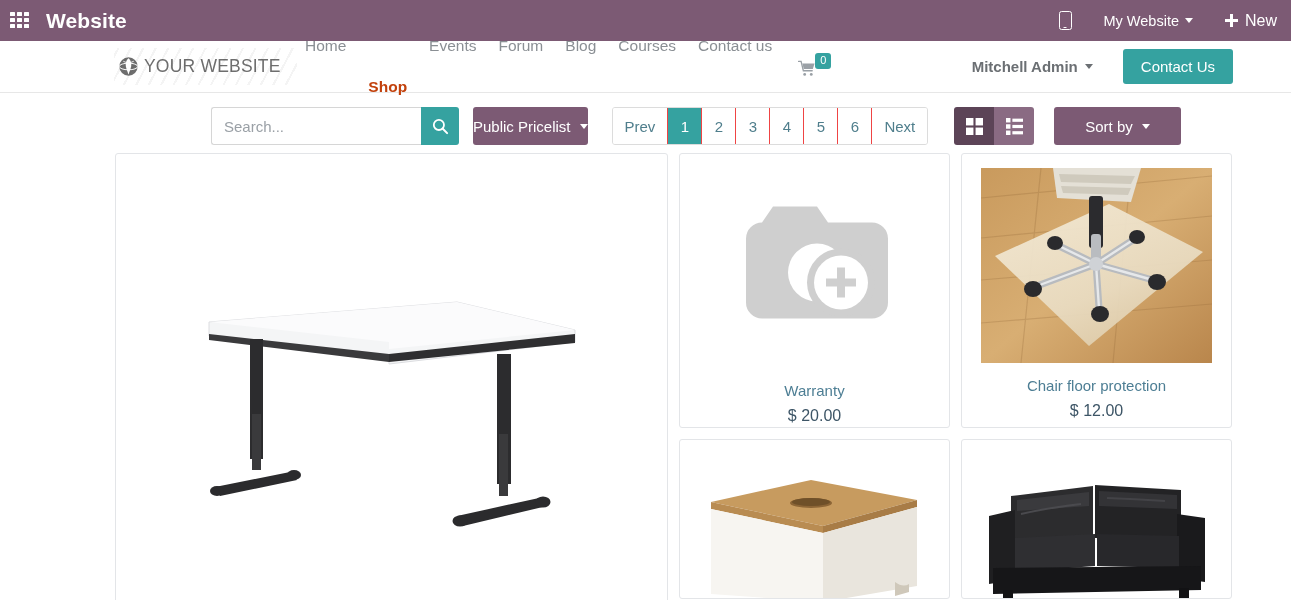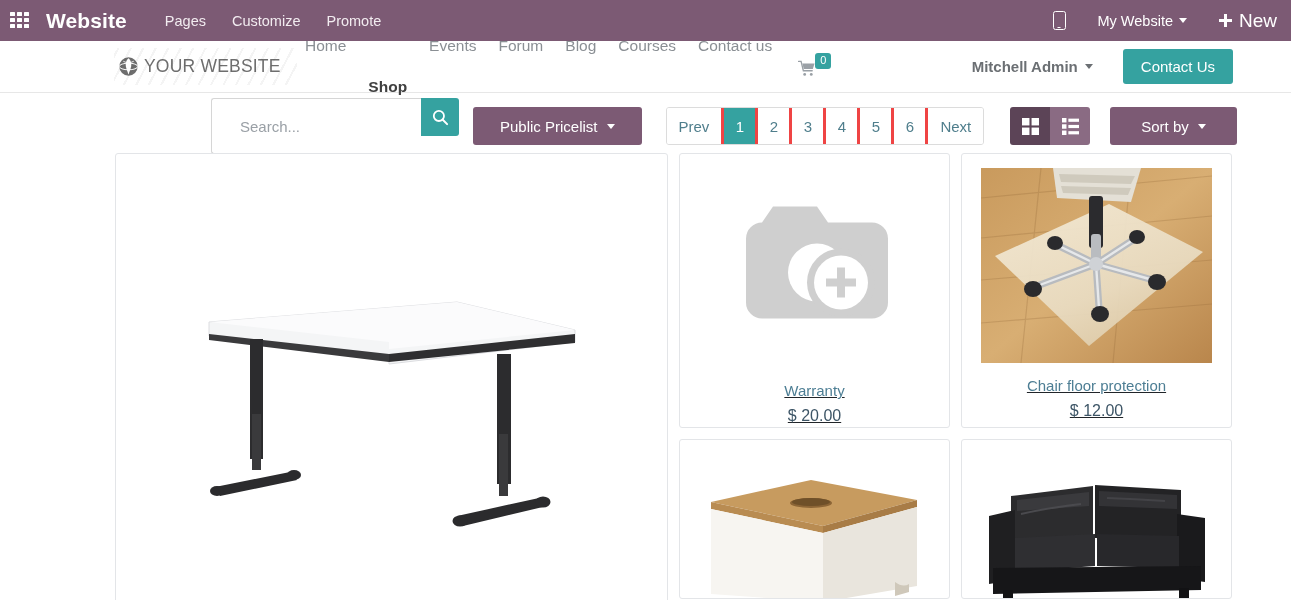--- a/index.html
+++ b/index.html
@@ -66,21 +66,21 @@
     cursor: pointer;
   }
   .caret-dn {
     width: 0; height: 0;
     border-left: 4.5px solid transparent;
     border-right: 4.5px solid transparent;
     border-top: 5px solid currentColor;
     display: inline-block;
   }
   .new-btn {
-    font-size: 19px;
+    font-size: 16px;
     display: flex; align-items: center; gap: 7px;
     cursor: pointer;
   }
   .plus-glyph {
     position: relative;
     width: 13px; height: 13px;
     display: inline-block;
   }
   .plus-glyph::before, .plus-glyph::after {
     content: ""; position: absolute; background: #fff;
@@ -123,21 +123,21 @@
     display: flex; 
     gap: 22px;
     margin-left: 12px;
   }
   .site-nav a {
     font-size: 15.5px;
     color: #8a8f94;
     text-decoration: none;
     cursor: pointer;
   }
-  .site-nav a.active { color: #404040; font-weight: bold; margin-top: 41px; }
+  .site-nav a.active { color: #c2410c; font-weight: bold; margin-top: 41px; }
   .cart-wrap {
     margin-left: 26px;
     display: flex; align-items: flex-start;
     cursor: pointer;
   }
   .cart-icon { width: 19px; height: 17px; display: block; margin-top: 3px; }
   .cart-badge {
     background: #35A2A0;
     color: #fff;
     font-size: 11px;
@@ -170,67 +170,67 @@
   
   .shop-toolbar {
     display: flex;
     align-items: center;
     gap: 10px;
     padding: 12px 0 0 211px;
     height: 54px;
   }
   .search-group { display: flex; }
   .search-input {
-    width: 210px; height: 56px;
+    width: 210px; height: 38px;
     border: 1px solid #d6d6d6;
     border-right: none;
     border-radius: 3px 0 0 3px;
-    padding: 0 28px;
+    padding: 0 12px;
     font-size: 15px;
     font-family: inherit;
     color: #555;
     outline: none;
   }
   .search-input::placeholder { color: #9aa0a6; }
   .search-btn {
     width: 38px; height: 38px;
     background: #35A2A0;
     border: none;
     border-radius: 0 3px 3px 0;
     display: flex; align-items: center; justify-content: center;
     cursor: pointer;
   }
   .pricelist-btn {
     height: 38px;
     background: #7C5A74;
     color: #fff;
     border: none;
     border-radius: 3px;
-    padding: 0 27px;
+    padding: 0 0;
     font-size: 15px;
     font-family: inherit;
     display: flex; align-items: center; gap: 9px;
     cursor: pointer;
     margin-left: 4px;
   }
   .pagination {
     display: flex;
     border: 1px solid #dcdcdc;
     border-radius: 3px;
     overflow: hidden;
     height: 38px;
     margin-left: 14px;
   }
   .page-cell {
     min-width: 33px;
     padding: 0 12px;
     display: flex; align-items: center; justify-content: center;
     font-size: 15px;
     color: #4f7e8c;
-    border-right: 3px solid #ef4444;
+    border-right: 1px solid #ef4444;
     background: #fff;
     cursor: pointer;
   }
   .page-cell:last-child { border-right: none; }
   .page-cell.num { padding: 0 9px; min-width: 34px; }
   .page-cell.active { background: #35A2A0; color: #fff; }
   .view-toggle {
     display: flex;
     border-radius: 3px;
     overflow: hidden;
@@ -270,21 +270,20 @@
   .col-rest { display: flex; flex-direction: column; gap: 11px; width: 553px; }
   .row2 { display: flex; gap: 11px; }
   .card {
     border: 1px solid #e3e5e8;
     border-radius: 3px;
     background: #fff;
     display: flex;
     flex-direction: column;
     align-items: center;
     overflow: hidden;
-    text-decoration: underline;
   }
   .card-big { width: 553px; height: 512px; justify-content: center; }
   .card-sm { width: 271px; }
   .card-sm-tall { height: 275px; }
   .card-sm-cut { height: 160px; }
   .prod-img-box {
     width: 100%;
     display: flex; align-items: center; justify-content: center;
     padding: 14px 14px 4px;
   }
@@ -314,25 +313,20 @@
       <i></i>
       <i></i>
       <i></i>
       <i></i>
       <i></i>
       <i></i>
       <i></i>
       <i></i>
   </div>
   <div class="app-name">Website</div>
-  <div class="topbar-menu">
-    <span>Pages</span>
-    <span>Customize</span>
-    <span>Promote</span>
-  </div>
   <div class="topbar-spacer"></div>
   <div class="topbar-right">
     <div class="mobile-icon"></div>
     <div class="my-website">
       <span>My Website</span>
       <span class="caret-dn"></span>
     </div>
     <div class="new-btn">
       <span class="plus-glyph"></span>
       <span>New</span>

